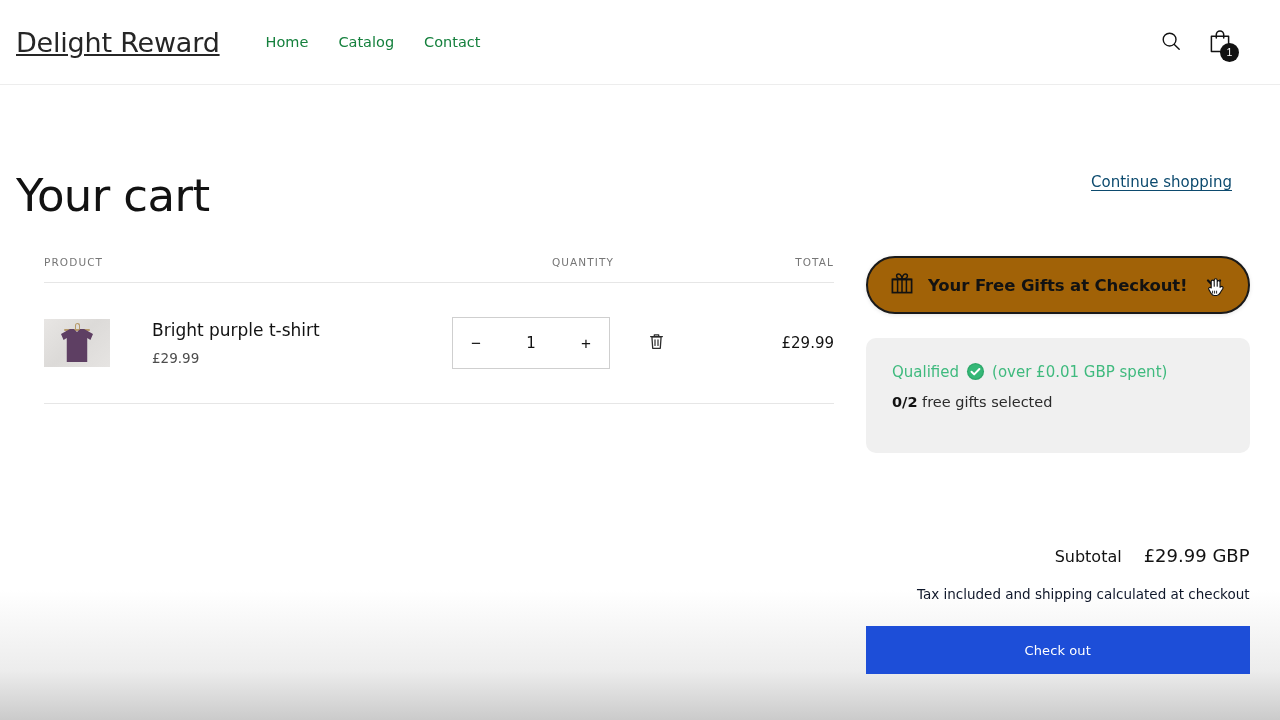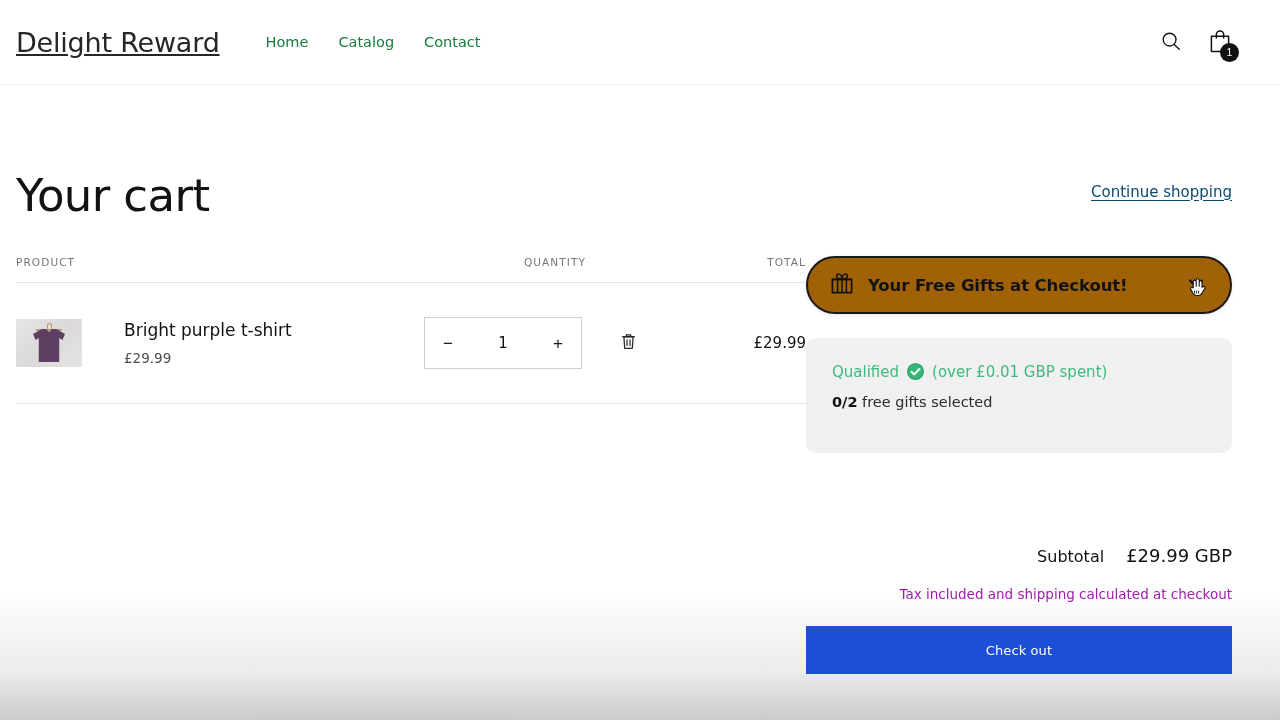--- a/index.html
+++ b/index.html
@@ -92,42 +92,44 @@
     font-weight: 500;
     padding: 0 2px;
   }
 
   
   .cart-wrap {
     padding: 0 48px 0 16px;
   }
   .cart-title-row {
     display: flex;
-    align-items: center;
+    align-items: flex-start;
     justify-content: space-between;
     padding-top: 88px;
   }
   .cart-title {
     font-size: 45px;
     font-weight: 400;
     letter-spacing: -0.6px;
     line-height: 1;
     color: #121212;
   }
   .continue-shopping {
     font-size: 15px;
     color: #0c4a6e;
     text-decoration: underline;
     text-underline-offset: 3px;
     margin-bottom: 8px;
   }
 
   .cart-layout {
     display: flex;
+    gap: 32px;
     margin-top: 38px;
+    margin-left: 28px;
   }
   .cart-main { width: 790px; flex: 0 0 790px; }
   .cart-side { flex: 1 1 auto; }
 
   
   .cart-table { width: 100%; border-collapse: collapse; }
   .cart-table th {
     font-size: 10.5px;
     letter-spacing: 1.1px;
     font-weight: 400;
@@ -313,21 +315,21 @@
     display: flex;
     align-items: baseline;
     justify-content: flex-end;
     gap: 22px;
     margin-bottom: 20px;
   }
   .subtotal-label { font-size: 16px; color: #121212; }
   .subtotal-value { font-size: 18px; color: #121212; }
   .tax-note {
     font-size: 13.5px;
-    color: #a21caf;
+    color: #0f172a;
     margin-bottom: 24px;
   }
   .checkout-btn {
     display: block;
     width: 100%;
     height: 48px;
     background: #1d4ed8;
     color: #ffffff;
     border: none;
     cursor: pointer;

